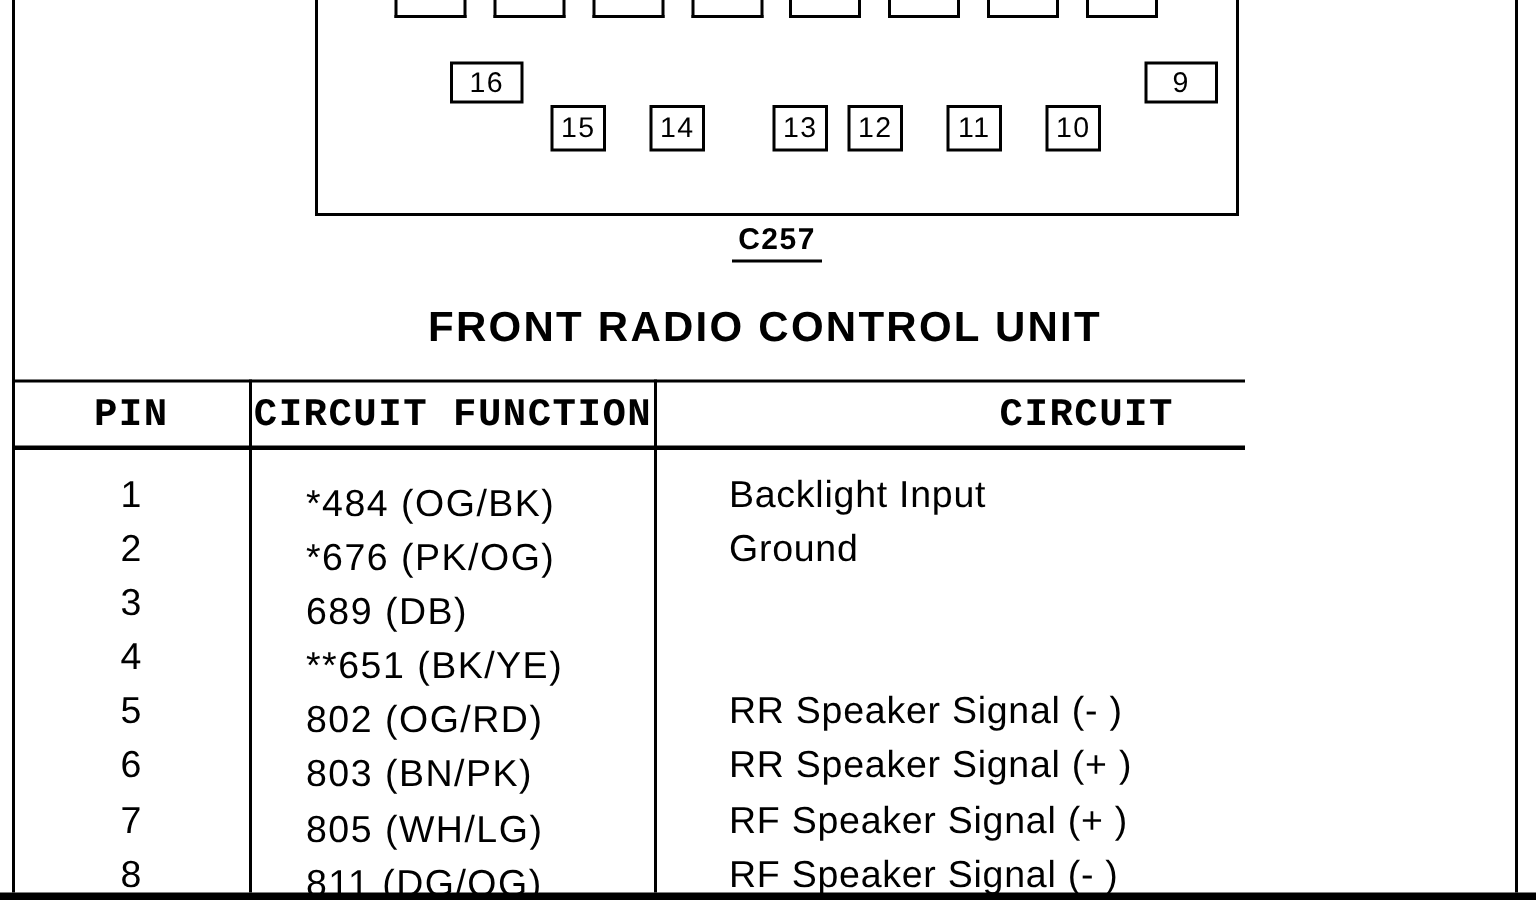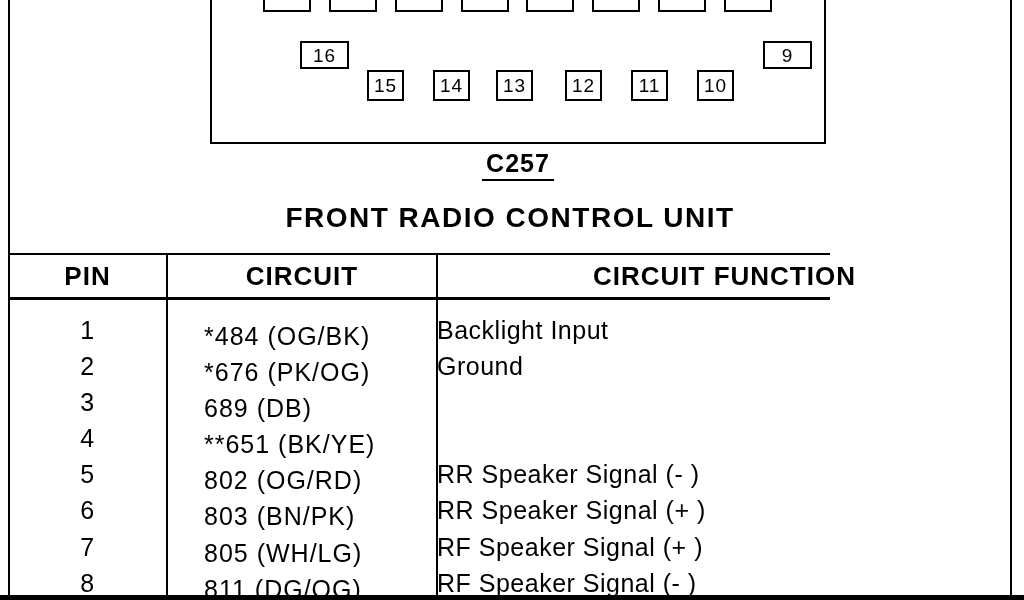--- a/index.html
+++ b/index.html
@@ -24,54 +24,54 @@
     font-size:19px;line-height:1;display:flex;align-items:center;justify-content:center;
     letter-spacing:1px;
   }
   .pin-box.cut{border-top:none;height:12px;top:0;width:48px;}
   .pin-box.mid{top:70px;width:37px;height:31px;}
   .pin-box.side{top:41px;width:49px;height:28px;}
 
   
   .code-wrap{position:absolute;left:210px;top:149px;width:616px;text-align:center;}
   .code-wrap span{
-    font-weight:bold;font-size:25px;letter-spacing:1px;
+    font-weight:bold;font-size:20px;letter-spacing:1px;
     border-bottom:2px solid #000;padding:0 4px 2px 4px;
   }
   .unit-title{
     position:absolute;left:8px;top:202px;width:1004px;text-align:center;
     font-weight:bold;font-size:28px;letter-spacing:1.5px;
   }
 
   
   .thead{
     position:absolute;left:8px;top:253px;width:822px;height:47px;box-sizing:border-box;
     border-top:2px solid #000;border-bottom:3px solid #000;
-    display:grid;grid-template-columns:159px 270px 575px;
+    display:grid;grid-template-columns:159px 270px 575px;font-family:Liberation Mono, monospace;
   }
   .thead .hcell{
     display:flex;align-items:center;justify-content:center;
     font-weight:bold;font-size:26px;letter-spacing:1px;
   }
   .col-divider{position:absolute;top:253px;height:342px;width:2px;background:#000;}
   .divider-1{left:166px;}
   .divider-2{left:436px;}
 
   .tbody{
     position:absolute;left:8px;top:310px;width:1004px;
     display:flex;flex-direction:column;
   }
   .trow{
     height:36.1px;display:grid;grid-template-columns:159px 270px 575px;
     font-size:25px;letter-spacing:0.5px;
   }
   .trow .cell{display:flex;align-items:center;}
   .cell.pin{justify-content:center;}
   .cell.circuit{padding-left:37px;letter-spacing:1px;margin-top:12px;}
-  .cell.func{}
+  .cell.func{padding-left:49px;}
 
   .bottom-bar{position:absolute;left:0;top:595px;width:1024px;height:5px;background:#000;}
 </style>
 </head>
 <body>
 
 <div class="page">
 
   <div class="frame-line frame-left"></div>
   <div class="frame-line frame-right"></div>
@@ -85,36 +85,36 @@
     <div class="pin-box cut" style="left:314px"></div>
     <div class="pin-box cut" style="left:380px"></div>
     <div class="pin-box cut" style="left:446px"></div>
     <div class="pin-box cut" style="left:512px"></div>
 
     <div class="pin-box side" style="left:88px">16</div>
     <div class="pin-box side" style="left:551px">9</div>
 
     <div class="pin-box mid" style="left:155px">15</div>
     <div class="pin-box mid" style="left:221px">14</div>
-    <div class="pin-box mid" style="left:284px">13</div>
+    <div class="pin-box mid" style="left:303px">13</div>
     <div class="pin-box mid" style="left:353px">12</div>
     <div class="pin-box mid" style="left:419px">11</div>
     <div class="pin-box mid" style="left:485px">10</div>
   </div>
 
   <div class="code-wrap">
     <span>C257</span>
   </div>
 
   <div class="unit-title">FRONT RADIO CONTROL UNIT</div>
 
   <div class="thead">
     <div class="hcell">PIN</div>
+    <div class="hcell">CIRCUIT FUNCTION</div>
     <div class="hcell">CIRCUIT</div>
-    <div class="hcell">CIRCUIT FUNCTION</div>
   </div>
 
   <div class="col-divider divider-1"></div>
   <div class="col-divider divider-2"></div>
 
   <div class="tbody">
     <div class="trow">
       <div class="cell pin">1</div>
       <div class="cell circuit">*484 (OG/BK)</div>
       <div class="cell func">Backlight Input</div>

